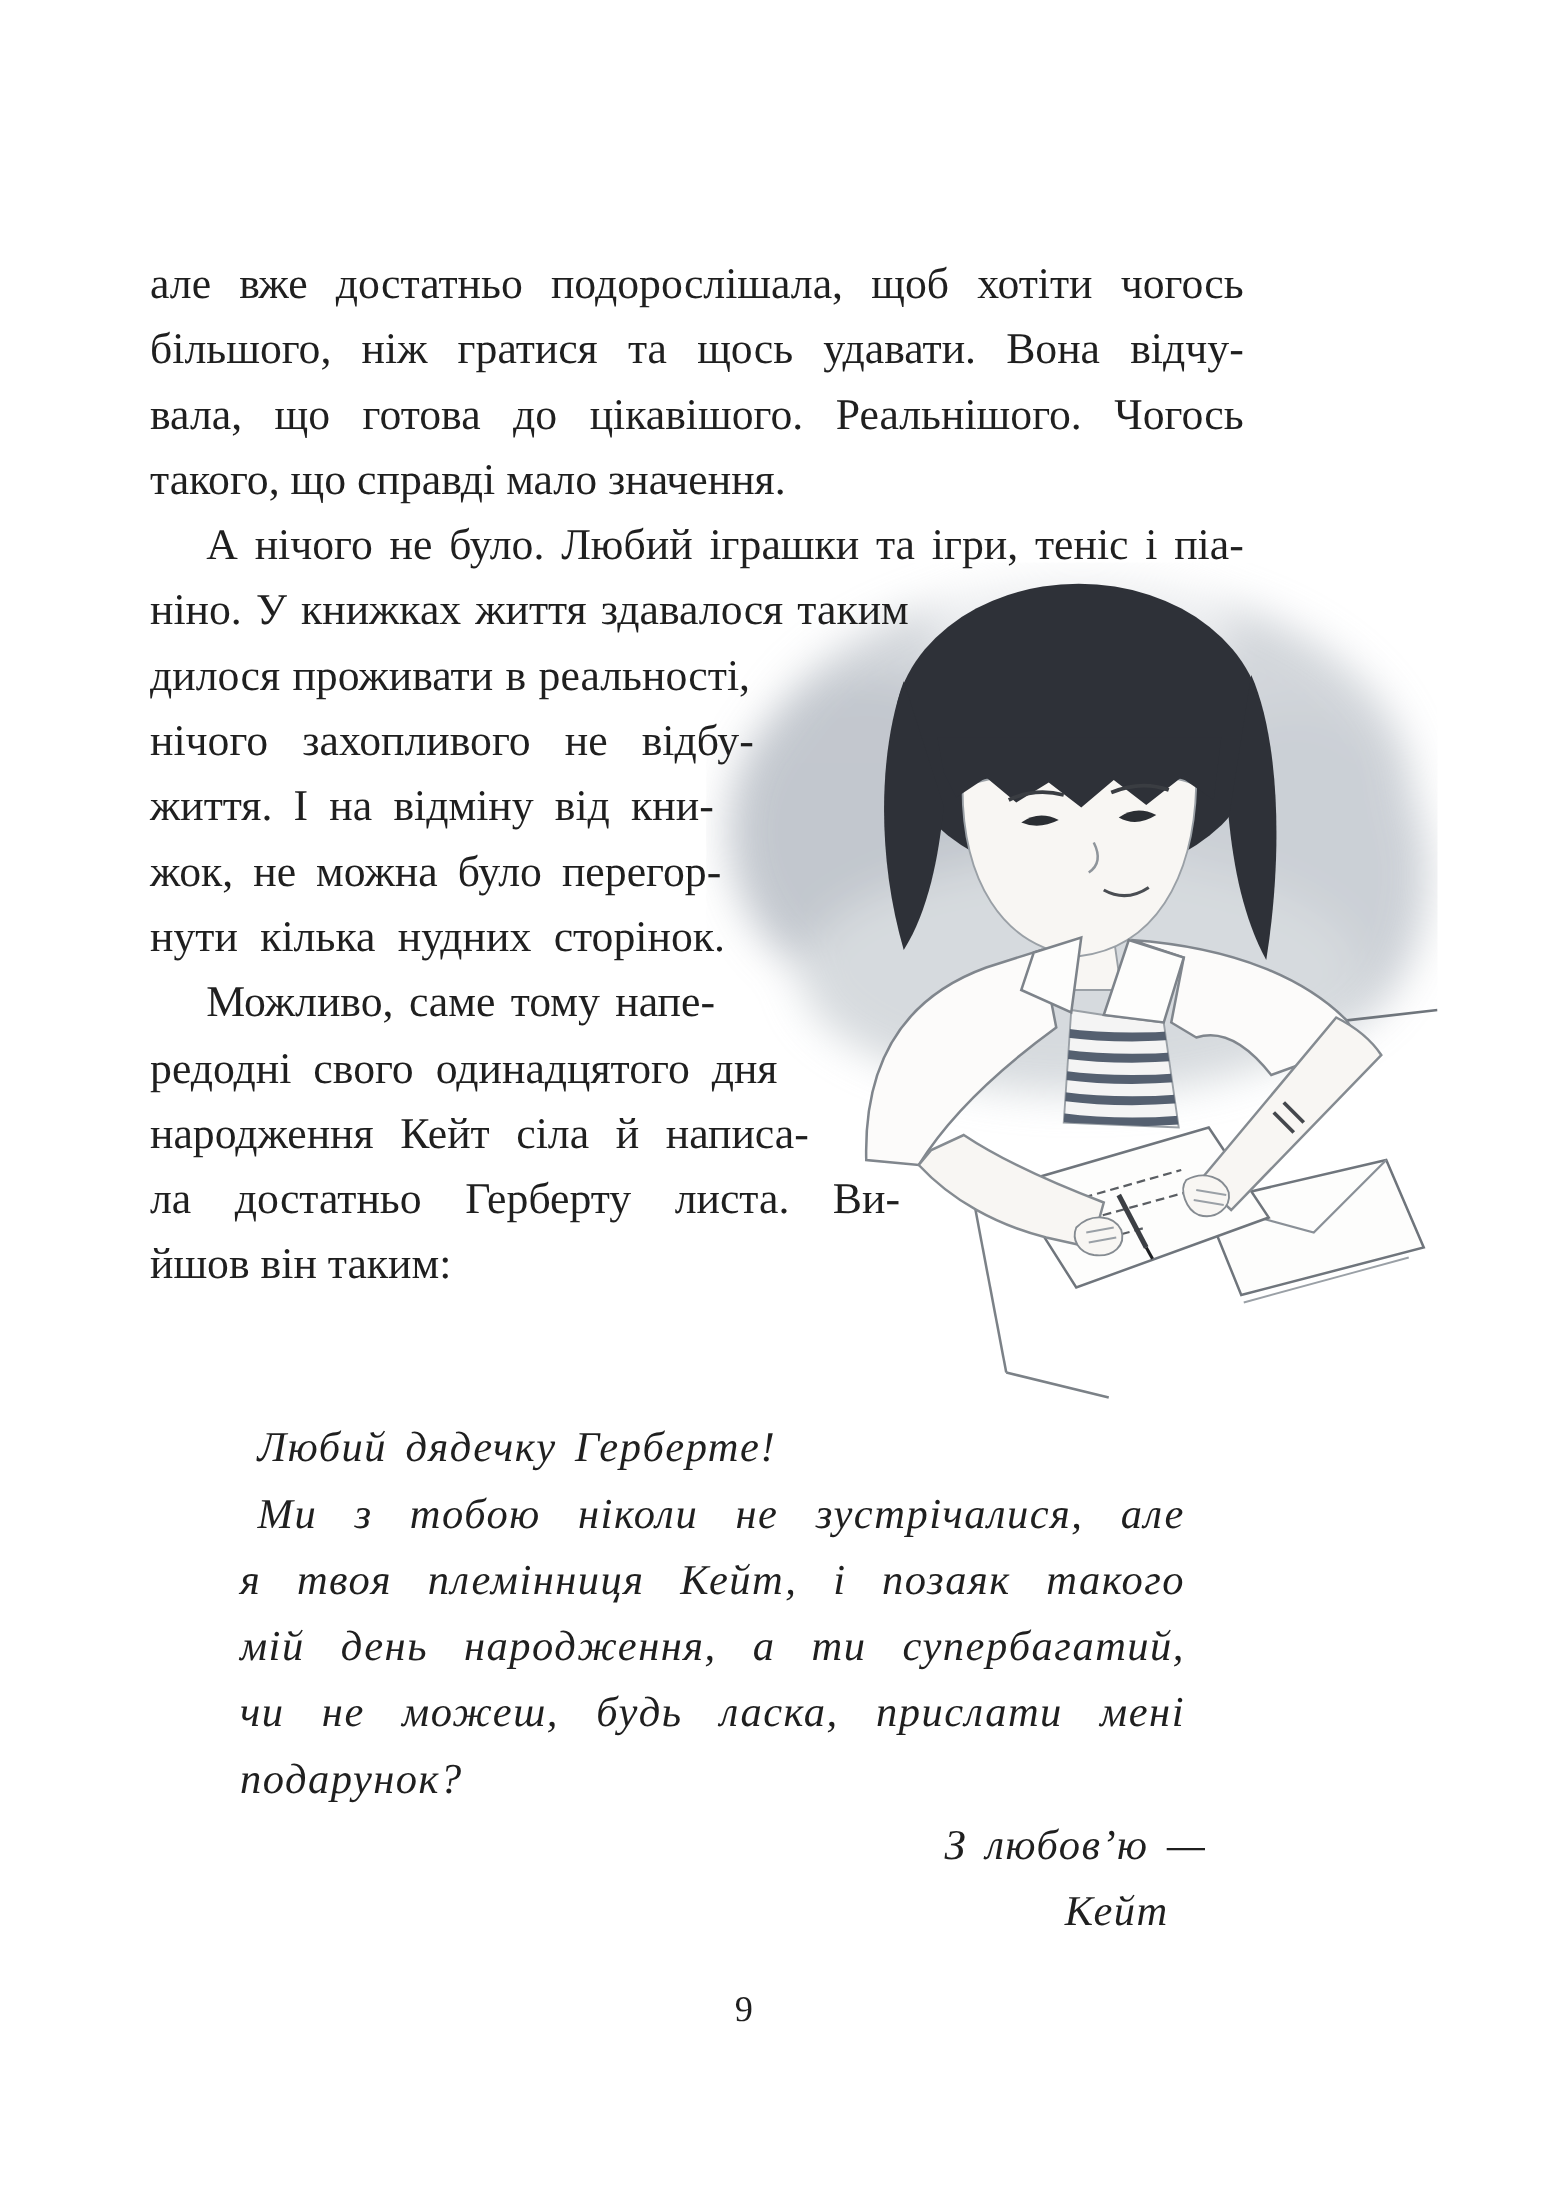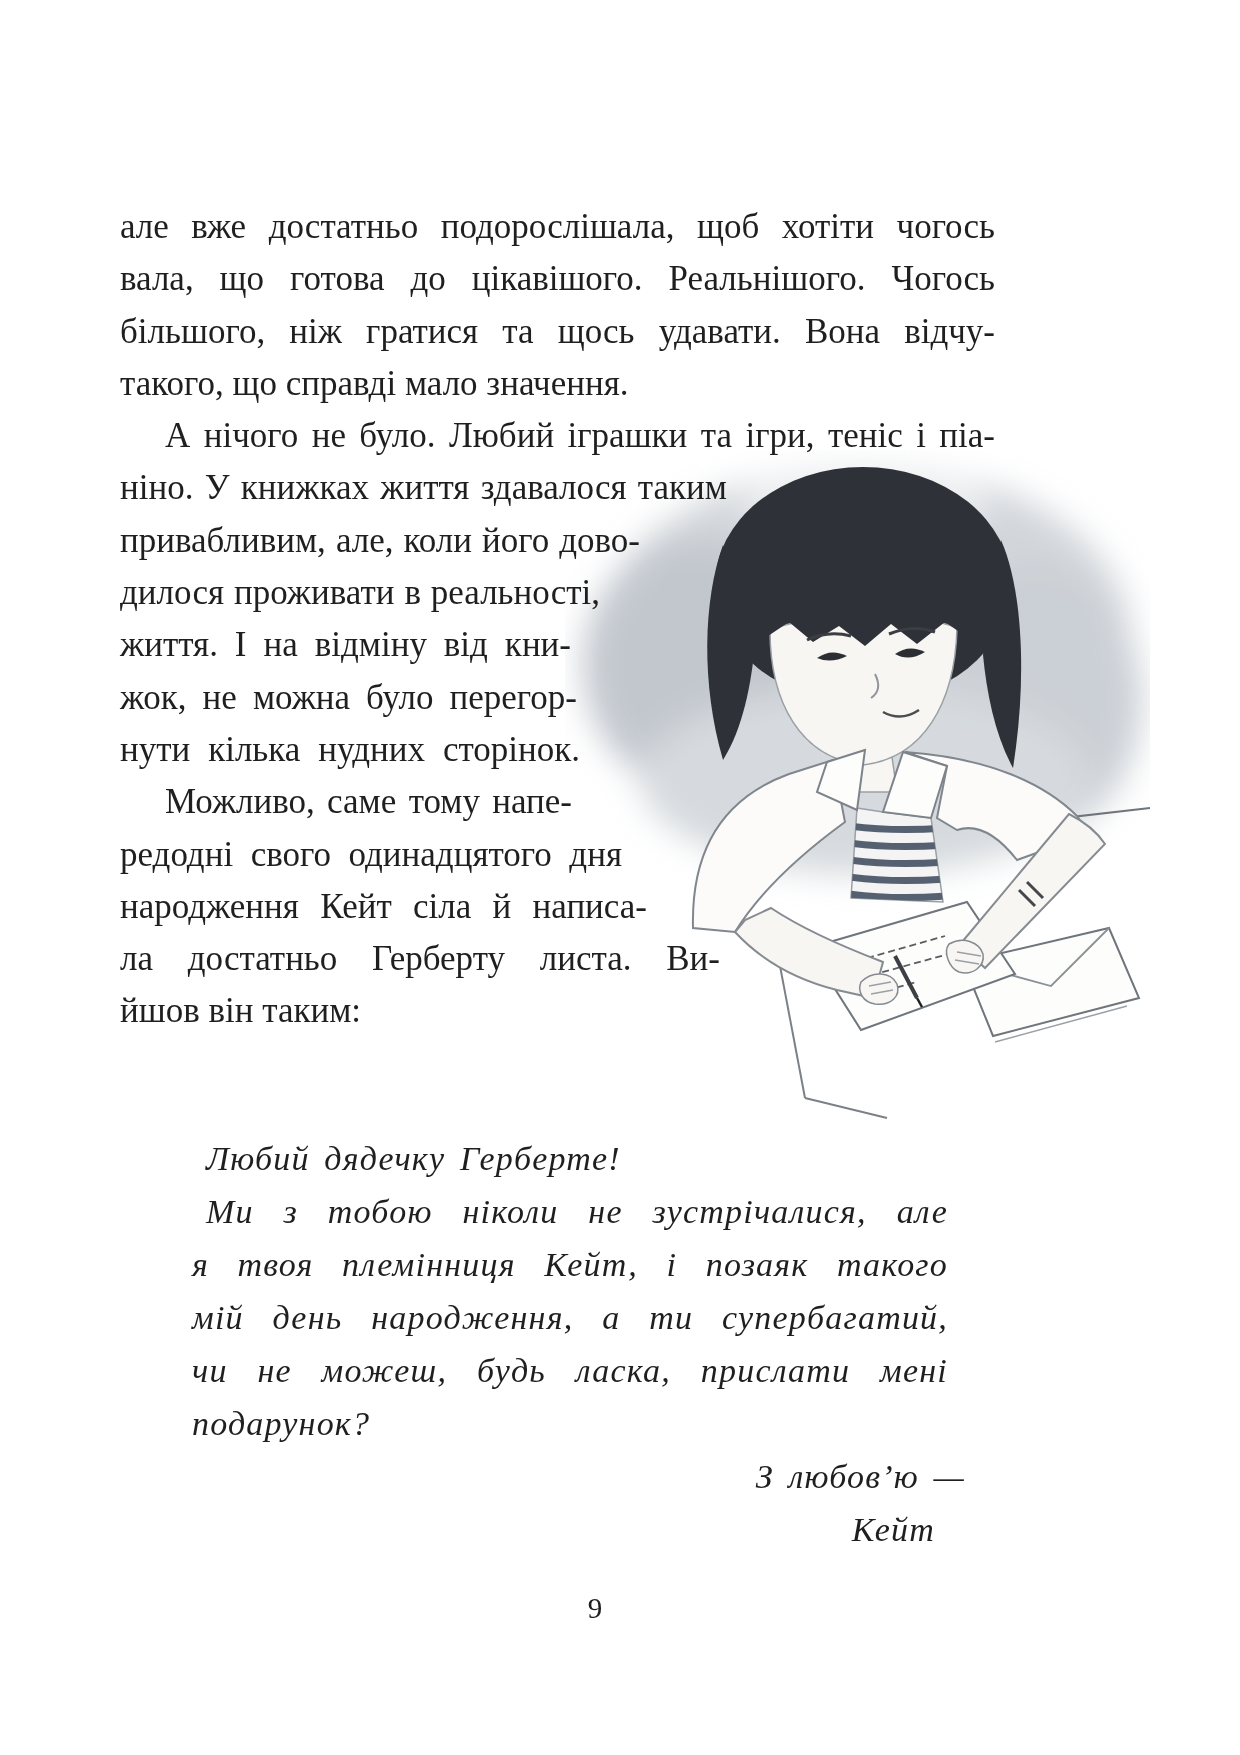--- a/index.html
+++ b/index.html
@@ -198,27 +198,27 @@
       <g stroke="#9aa0a6" stroke-width="1.5" fill="none">
         <path d="M 304 536 L 326 532"></path>
         <path d="M 306 544 L 328 540"></path>
       </g>
     </svg>
   </div>
 
   <div class="body-text">
 
   <div class="bline b0">але вже достатньо подорослішала, щоб хотіти чогось</div>
+      <div class="bline b1">більшого, ніж гратися та щось удавати. Вона відчу-</div>
       <div class="bline b2">вала, що готова до цікавішого. Реальнішого. Чогось</div>
-      <div class="bline b1">більшого, ніж гратися та щось удавати. Вона відчу-</div>
       <div class="bline b3">такого, що справді мало значення.</div>
       <div class="bline b4">А нічого не було. Любий іграшки та ігри, теніс і піа-</div>
       <div class="bline b5">ніно. У книжках життя здавалося таким</div>
-      <div class="bline b6">привабливим, але, коли його дово-</div>
       <div class="bline b7">дилося проживати в реальності,</div>
+      <div class="bline b8">нічого захопливого не відбу-</div>
       <div class="bline b9">життя. І на відміну від кни-</div>
       <div class="bline b10">жок, не можна було перегор-</div>
       <div class="bline b11">нути кілька нудних сторінок.</div>
       <div class="bline b12">Можливо, саме тому напе-</div>
       <div class="bline b13">редодні свого одинадцятого дня</div>
       <div class="bline b14">народження Кейт сіла й написа-</div>
       <div class="bline b15">ла достатньо Герберту листа. Ви-</div>
       <div class="bline b16">йшов він таким:</div>
     </div>
 

